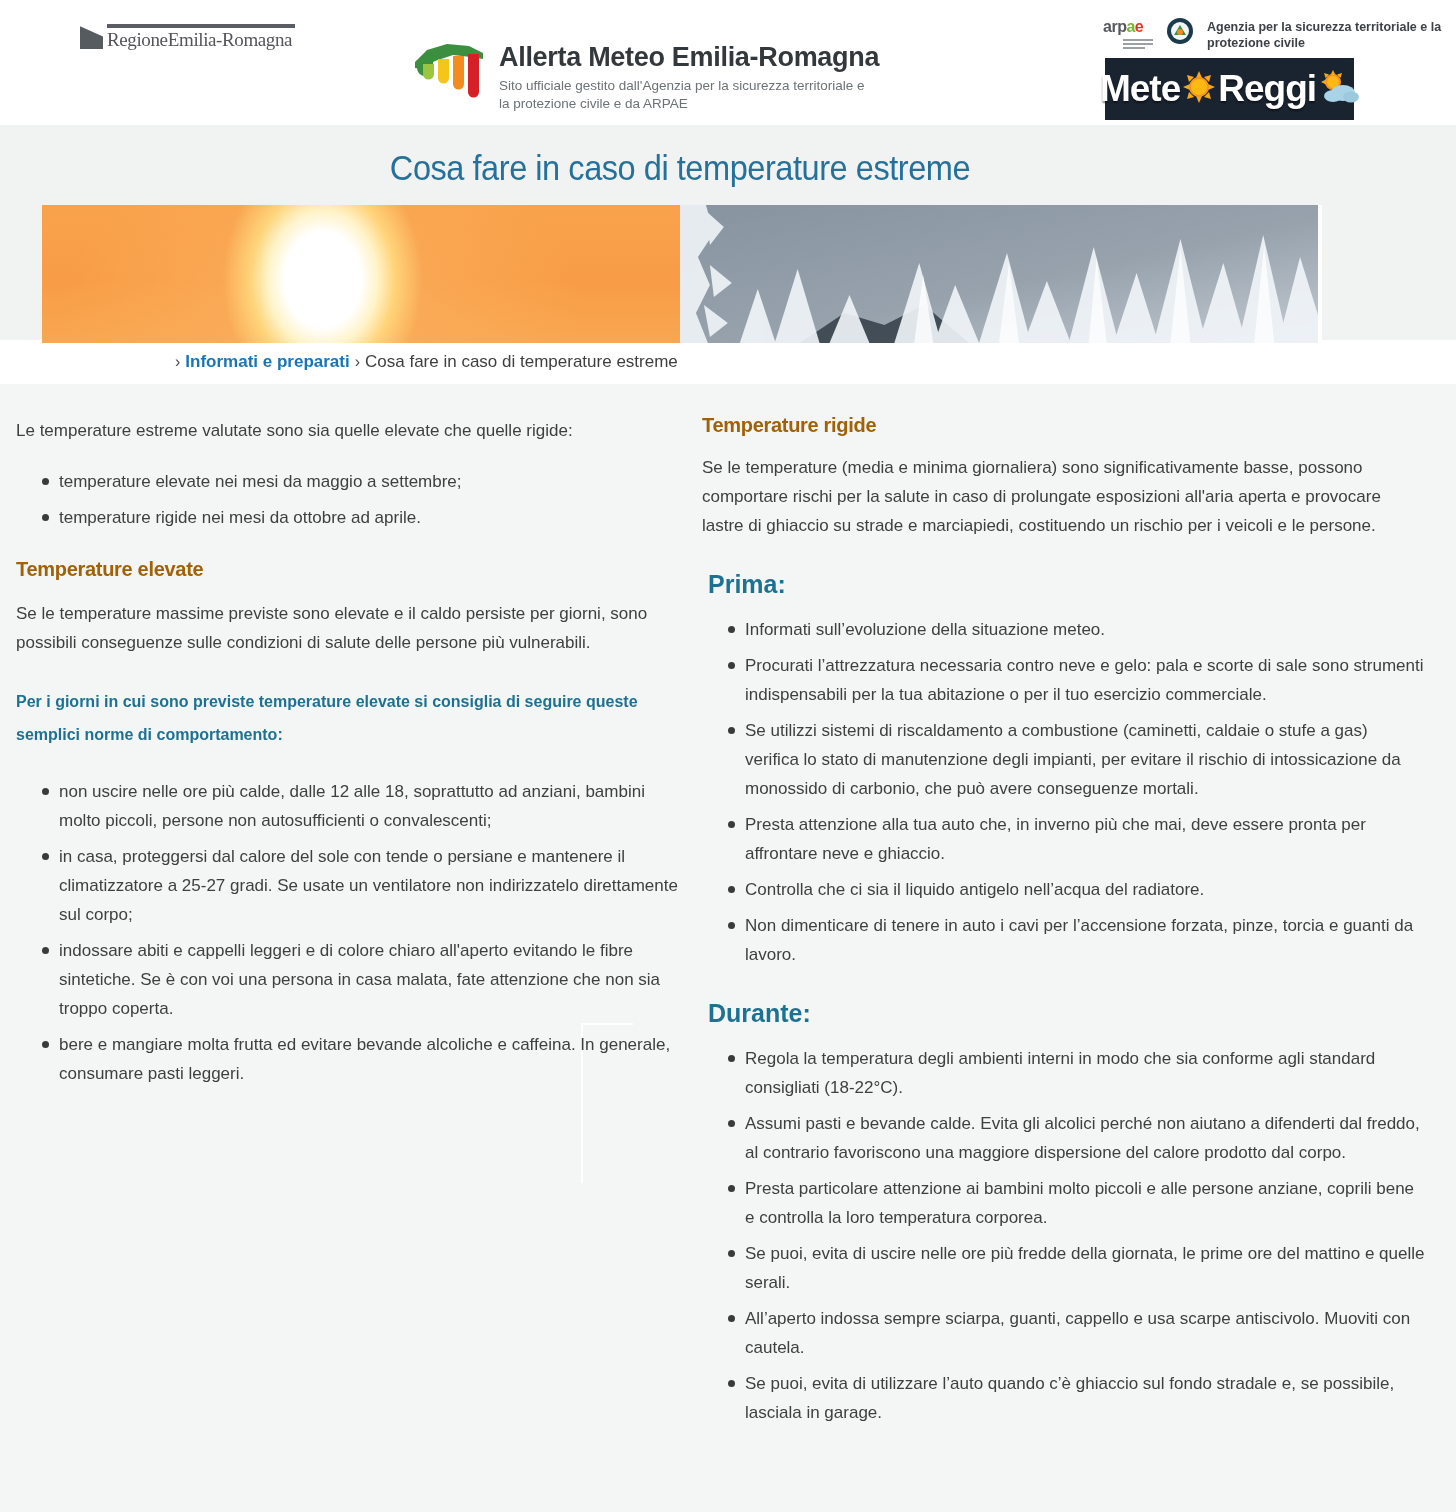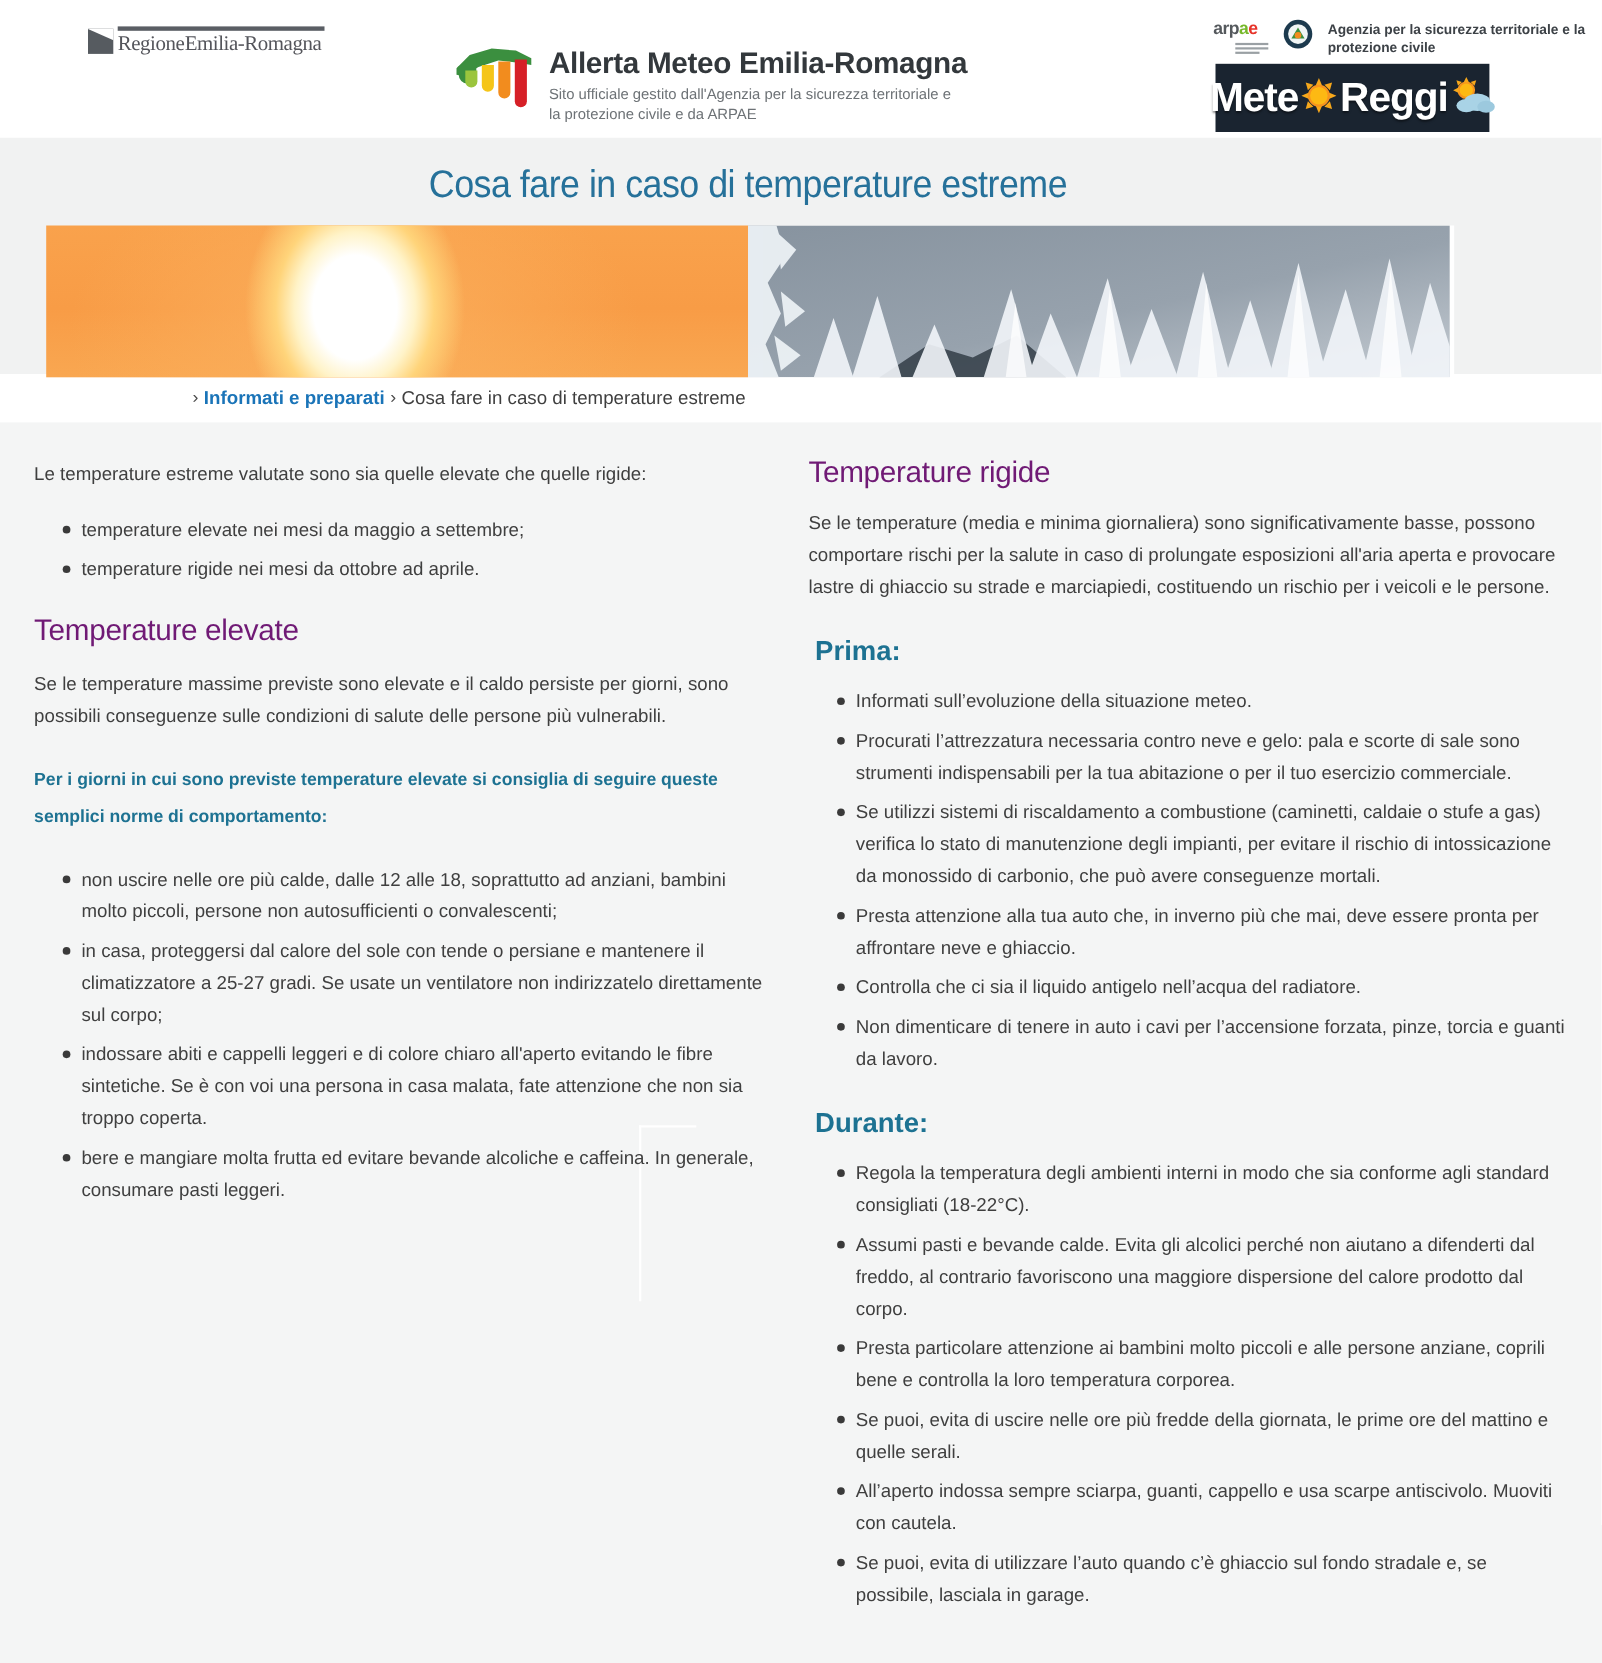--- a/index.html
+++ b/index.html
@@ -51,32 +51,32 @@
 
   
   .crumbbar { height:44px; background:#fff; display:flex; align-items:center; padding-left:170px;
     font-size:17px; }
   .crumb-sep { color:#4c4c4c; margin:0 5px; font-size:16px; }
   .crumb-link { color:#1a74b8; font-weight:700; text-decoration:none; }
   .crumb-current { color:#3f3f3f; }
 
   
   .content { position:relative; background:#f4f5f5; height:1128px; display:flex;
-    padding:30px 31px 0 31px; gap:36px; }
+    padding:30px 31px 0 16px; gap:18px; }
   .col-left { width:668px; flex:none; }
   .col-right { flex:1; }
 
   p.body { font-size:17px; line-height:29px; color:#3f3f3f; }
   .blist { list-style:none; padding-left:26px; margin-top:16px; }
   .blist li { position:relative; padding-left:17px; font-size:17px; line-height:29px;
     color:#3f3f3f; margin-bottom:7px; }
   .blist li::before { content:""; position:absolute; left:0; top:11px; width:7px; height:7px;
     border-radius:50%; background:#3a3a3a; }
 
-  h2.section { font-size:27px; font-weight:400; color:#701a75; letter-spacing:-0.3px; }
+  h2.section { font-size:20px; font-weight:700; color:#a16207; letter-spacing:-0.3px; }
   .col-left h2.section { margin:26px 0 18px; }
   .col-right h2.section { margin:0 0 16px; }
   .advice-intro { font-size:16px; font-weight:700; color:#1d7292; line-height:33px; margin-top:28px; }
   h3.phase { font-size:25px; font-weight:700; color:#1d7292; margin:30px 0 8px 6px; }
 
   .left-intro { margin-top:2px; }
   .left-blist1 { margin-top:22px; margin-bottom:4px; }
   .left-blist2 { margin-top:26px; }
 
   .widget-ghost { position:absolute; left:581px; top:639px; width:52px; height:160px;

